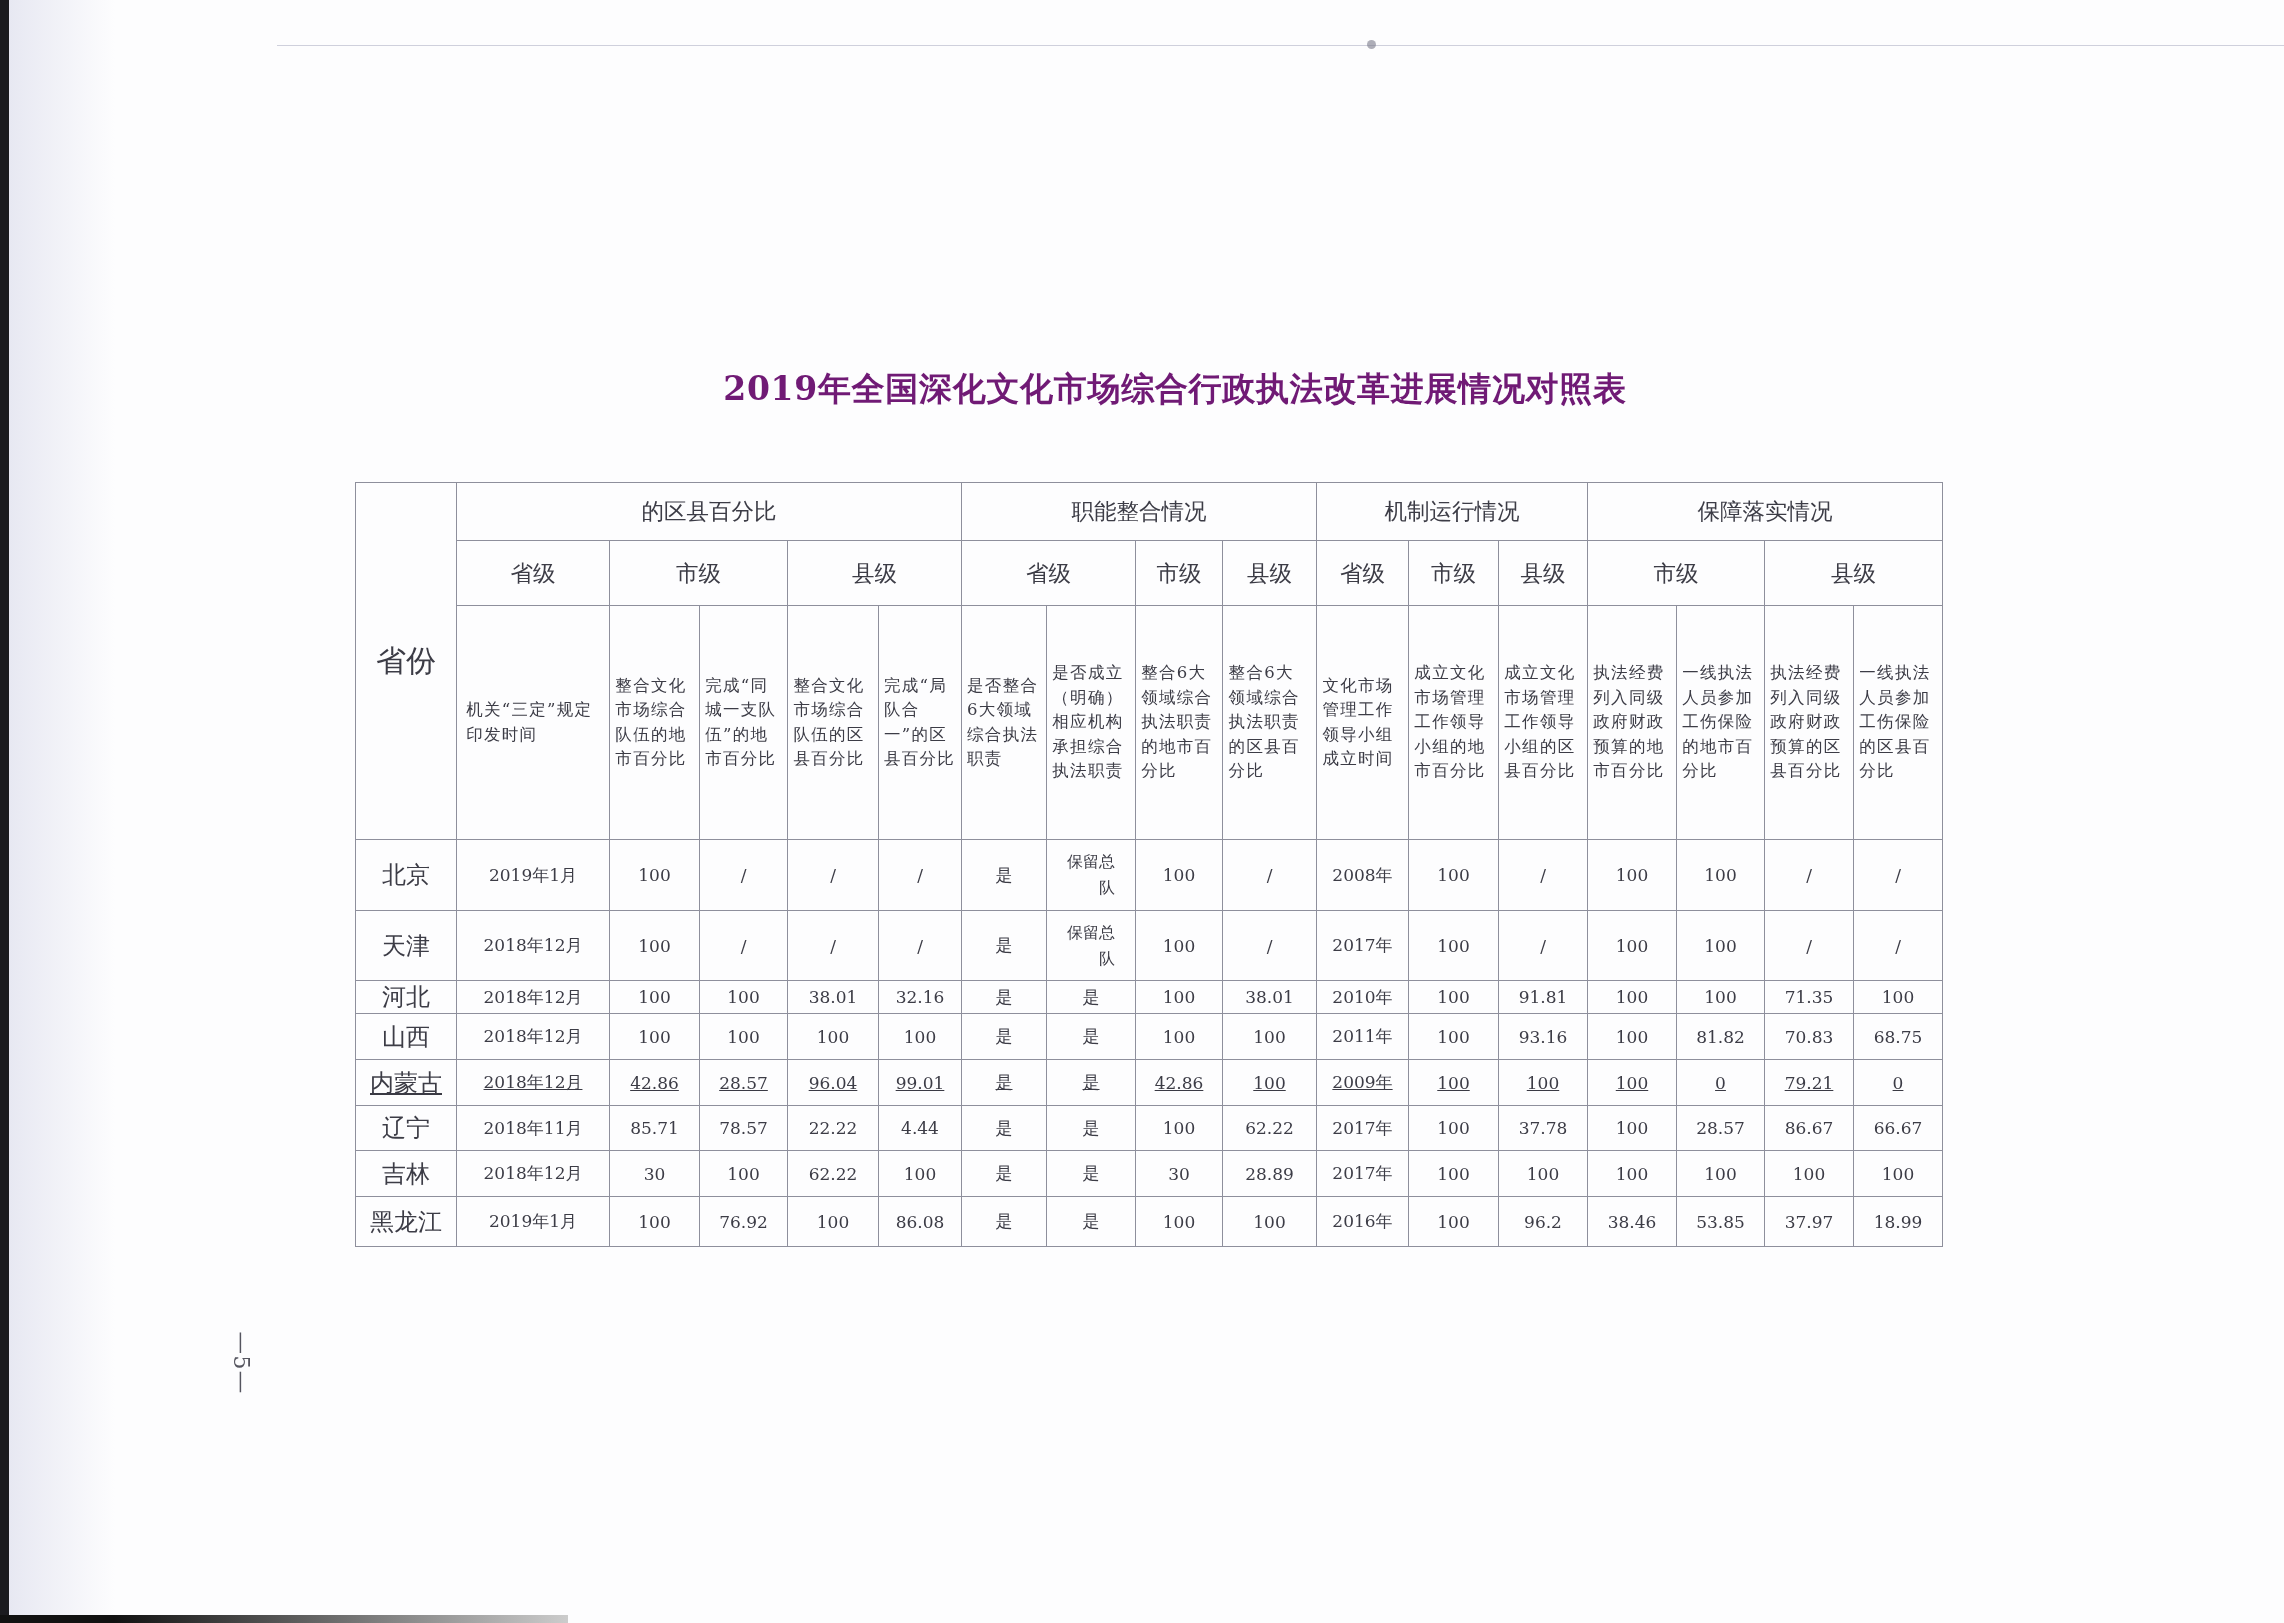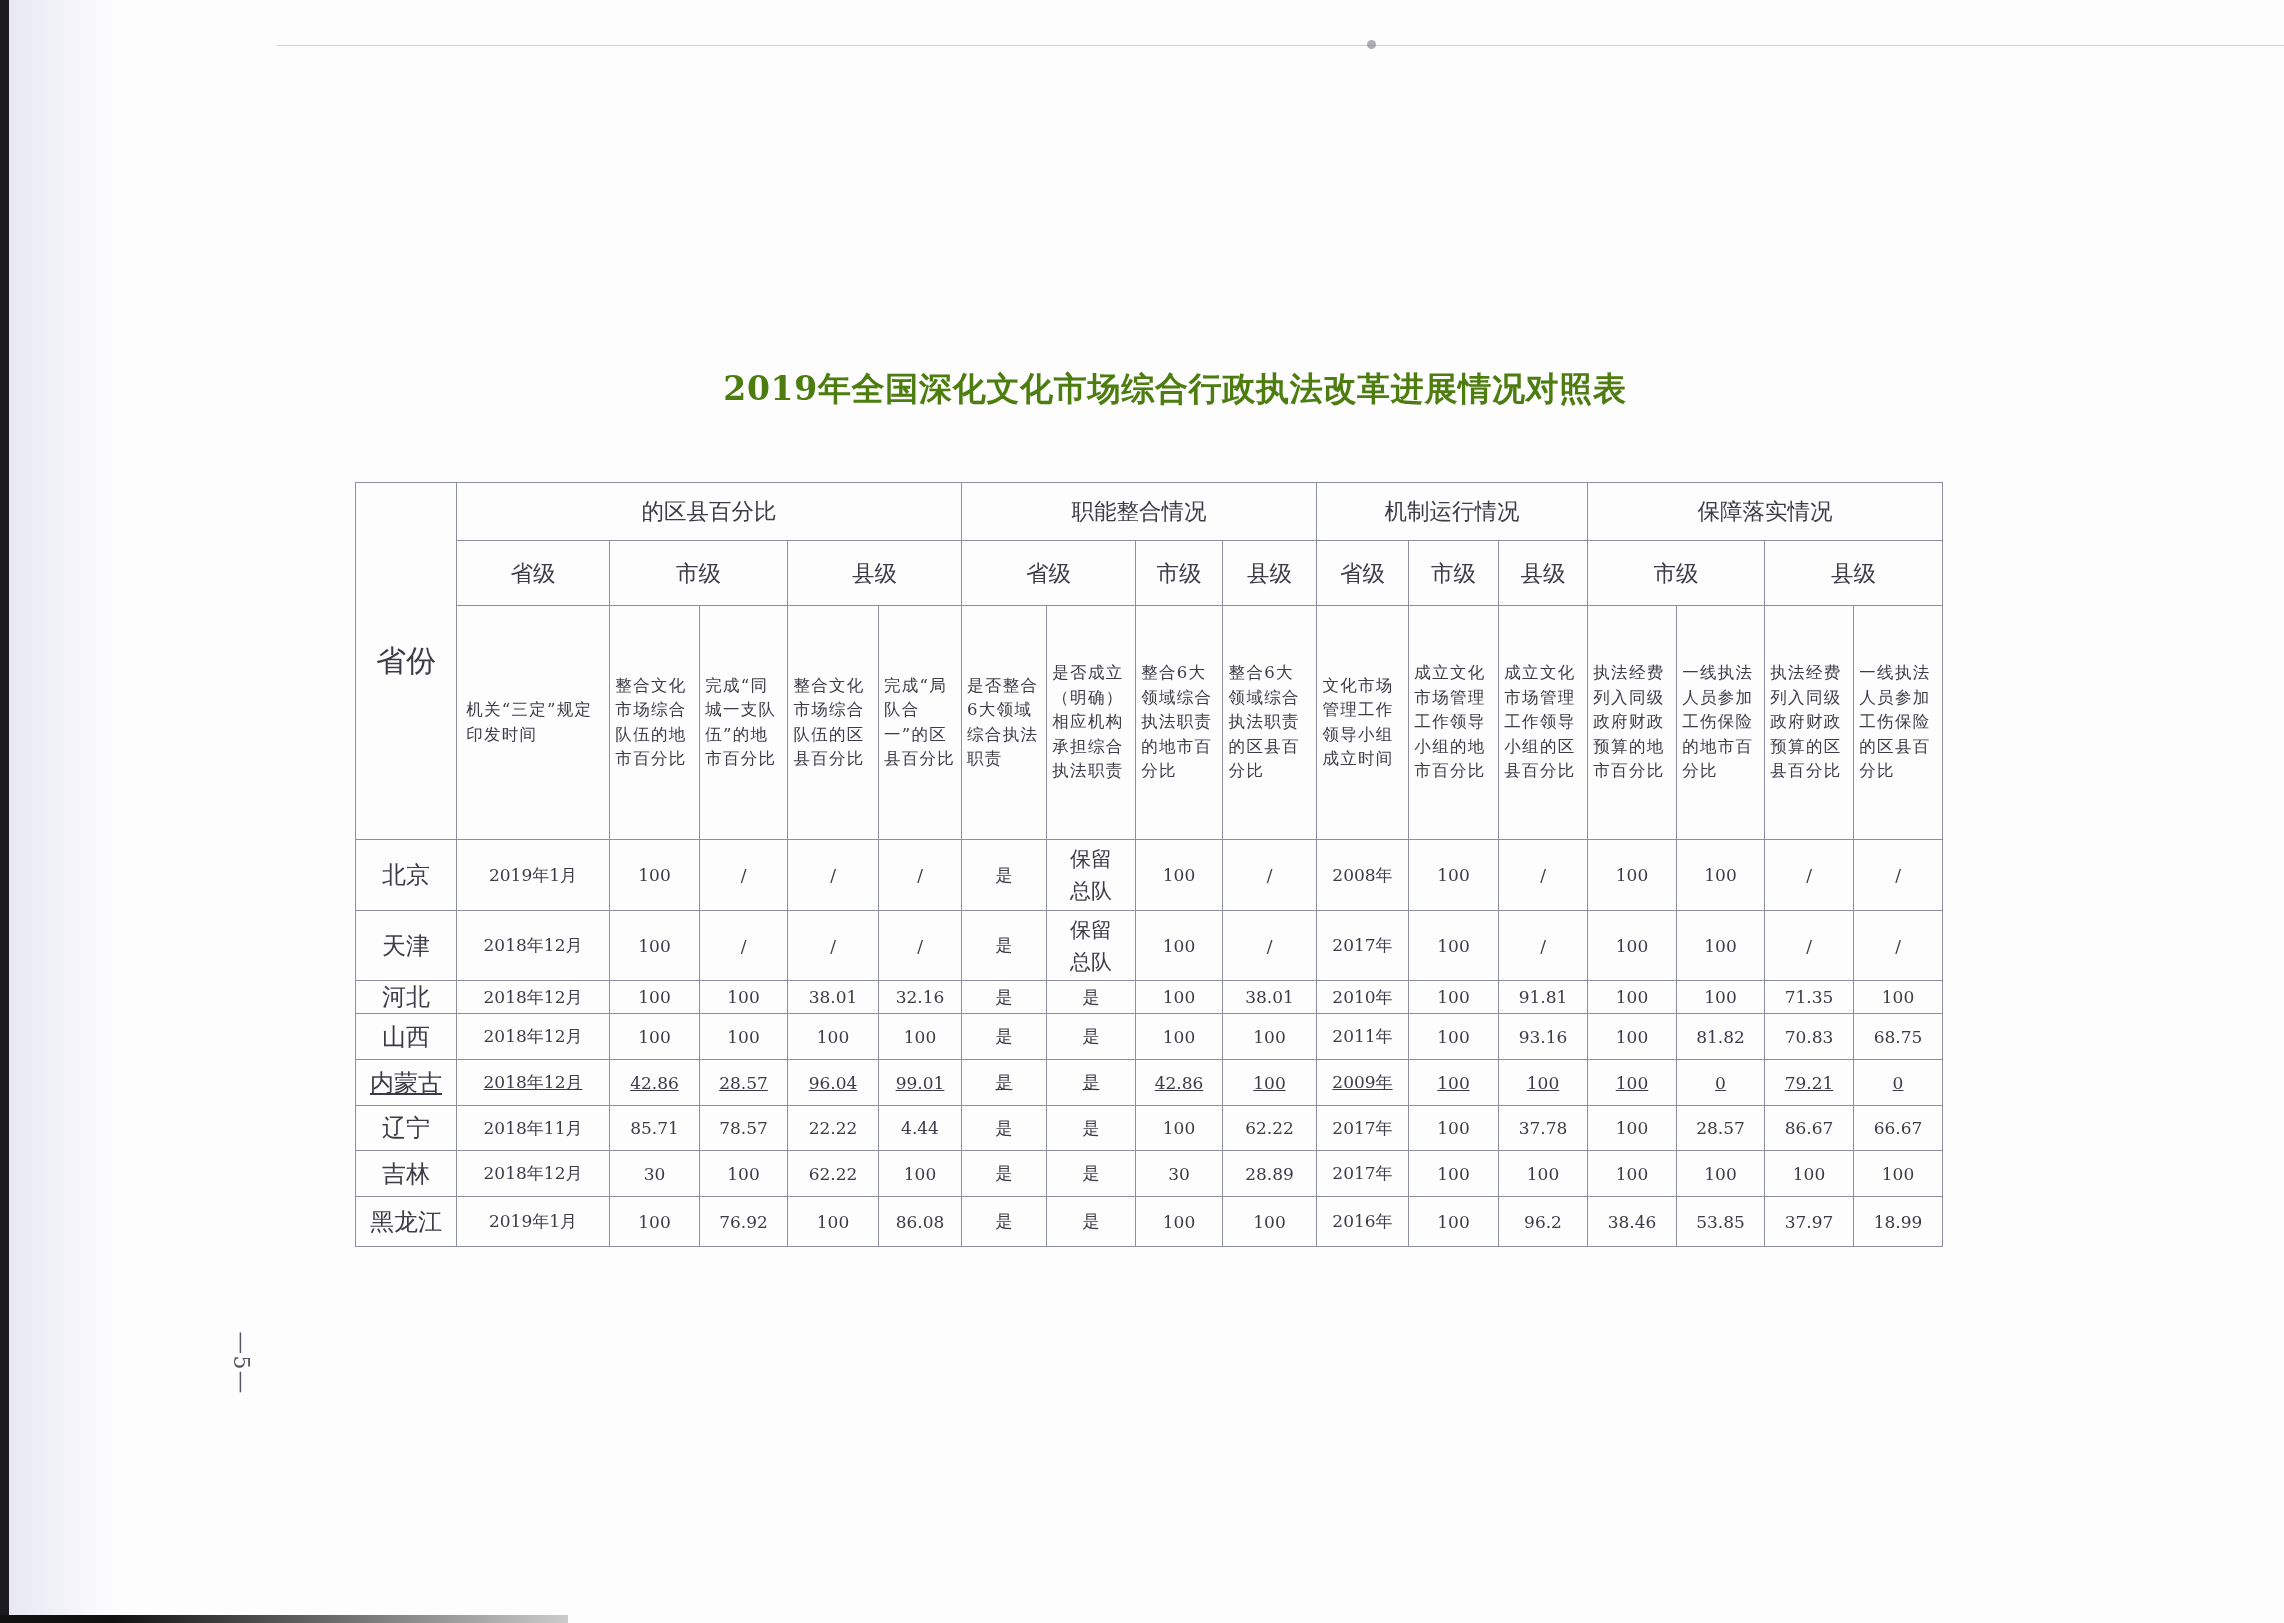--- a/index.html
+++ b/index.html
@@ -13,40 +13,40 @@
   .left-shade { position:absolute; left:9.2px; top:0; width:106px; height:1624px;
     background:linear-gradient(to right,#e7e8f2,#fdfdfe); }
   .top-rule { position:absolute; left:277px; top:45px; width:2007px; height:1.3px; background:#cfd0dc; }
   .top-mark { position:absolute; left:1367px; top:40px; width:9.2px; height:9.2px; background:#7a7a88; border-radius:50%; opacity:.6; }
   .bottom-shadow { position:absolute; left:0; bottom:0; width:568px; height:9.2px;
     background:linear-gradient(to right,#111 0%,#111 20%,#ccc 100%); }
 
   .doc-title {
     position:absolute; left:594px; top:367px; width:1162px; text-align:center;
     font-family:"DejaVu Serif","Liberation Serif",serif; font-weight:bold;
-    font-size:33px; color:#4d7c0f; letter-spacing:0.7px;
+    font-size:33px; color:#701a75; letter-spacing:0.7px;
   }
 
   table.grid {
     position:absolute; left:355px; top:482px;
     border-collapse:collapse; table-layout:fixed;
     font-family:"DejaVu Sans","Liberation Sans",sans-serif;
   }
   table.grid td, table.grid th {
     border:1.7px solid #8e8f9c; padding:0; text-align:center; vertical-align:middle;
     font-weight:normal; color:#3c3c46;
   }
   .h-group { font-size:22.5px; height:58px; }
   .h-level { font-size:22.5px; height:65px; }
   .h-desc  { font-size:16.5px; line-height:24.4px; height:234px; font-family:"DejaVu Serif","Liberation Serif",serif; }
   .h-desc span { display:inline-block; width:88%; text-align:left; word-break:break-all; letter-spacing:1.3px; }
   .h-prov { font-size:30px; }
   td.prov { font-size:24px; }
   td.val  { font-size:17px; font-family:"DejaVu Serif","Liberation Serif",serif; }
-  td.val.small { font-size:21px; line-height:32px; }
+  td.val.small { font-size:16px; line-height:26px;text-align:right; }
 
   .page-num {
     position:absolute; left:210px; top:1350px; font-size:22.5px;
     transform:rotate(90deg); color:#55555f; letter-spacing:1.3px;
     font-family:"DejaVu Serif","Liberation Serif",serif;
   }
 </style>
 </head>
 <body>
 

